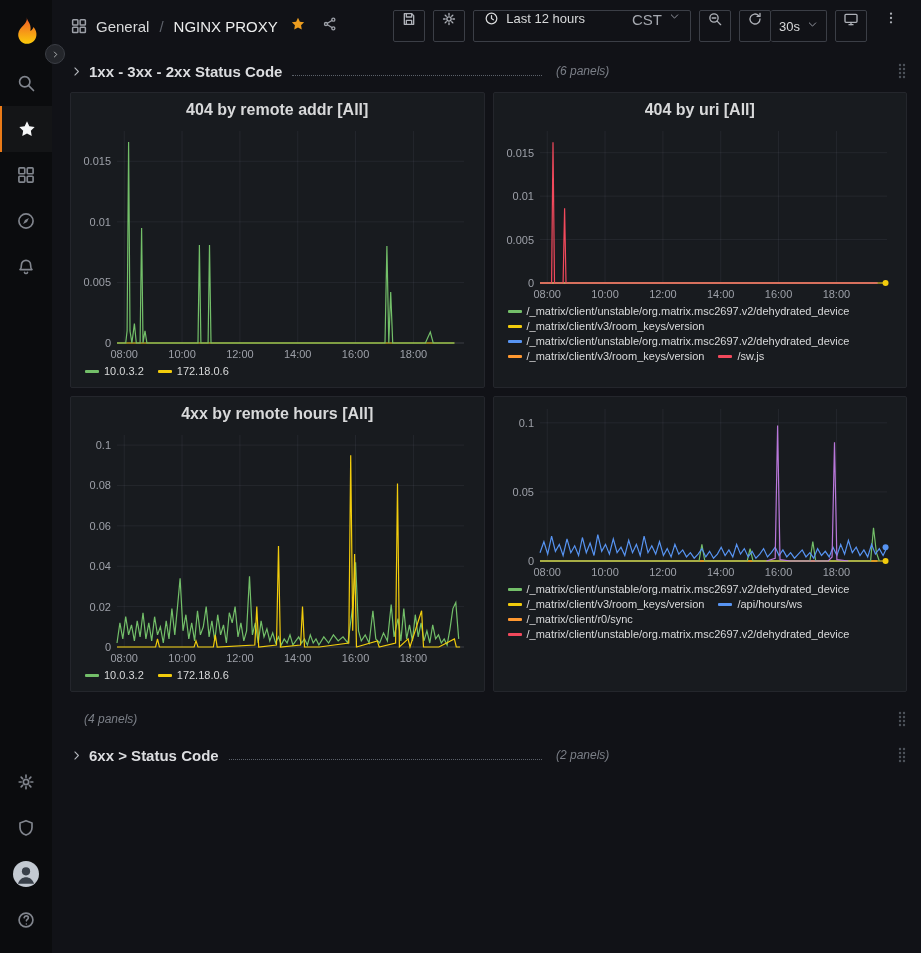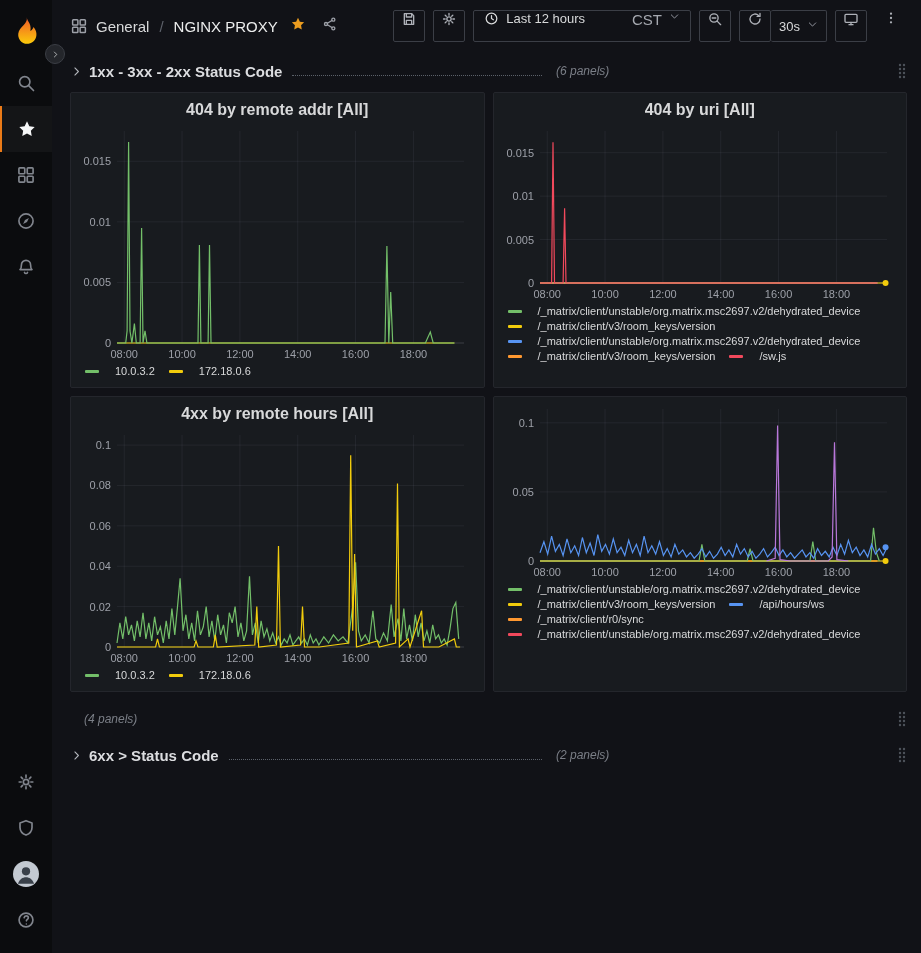--- a/index.html
+++ b/index.html
@@ -66,21 +66,21 @@
 
   .panel-grid{display:grid;grid-template-columns:1fr 1fr;gap:8px;margin:4px 0 12px;}
   .panel{background:#181b1f;border:1px solid #24262c;border-radius:2px;height:296px;
     box-sizing:border-box;padding:4px 8px 6px;overflow:hidden;display:flex;flex-direction:column;}
   .panel-title{text-align:center;font-size:16px;font-weight:bold;color:#d8d9da;height:26px;line-height:26px;cursor:pointer;}
   .chart{display:block;flex:0 0 auto;}
   .legend{display:flex;flex-wrap:wrap;column-gap:14px;row-gap:3px;font-size:11px;color:#d8d9da;
     overflow:hidden;padding-left:6px;align-content:flex-start;margin-top:2px;}
   .legend-1row{height:20px;}
   .legend-multi{height:76px;}
-  .legend-item{display:flex;align-items:center;gap:16px;white-space:nowrap;cursor:pointer;}
+  .legend-item{display:flex;align-items:center;gap:5px;white-space:nowrap;cursor:pointer;}
   .swatch{width:14px;height:3px;border-radius:1px;flex:0 0 auto;}
 </style>
 </head>
 <body>
 
 <div class="app">
 
   <aside class="sidebar">
     <div class="side-logo">
       <svg width="30" height="30" viewBox="0 0 24 24">

